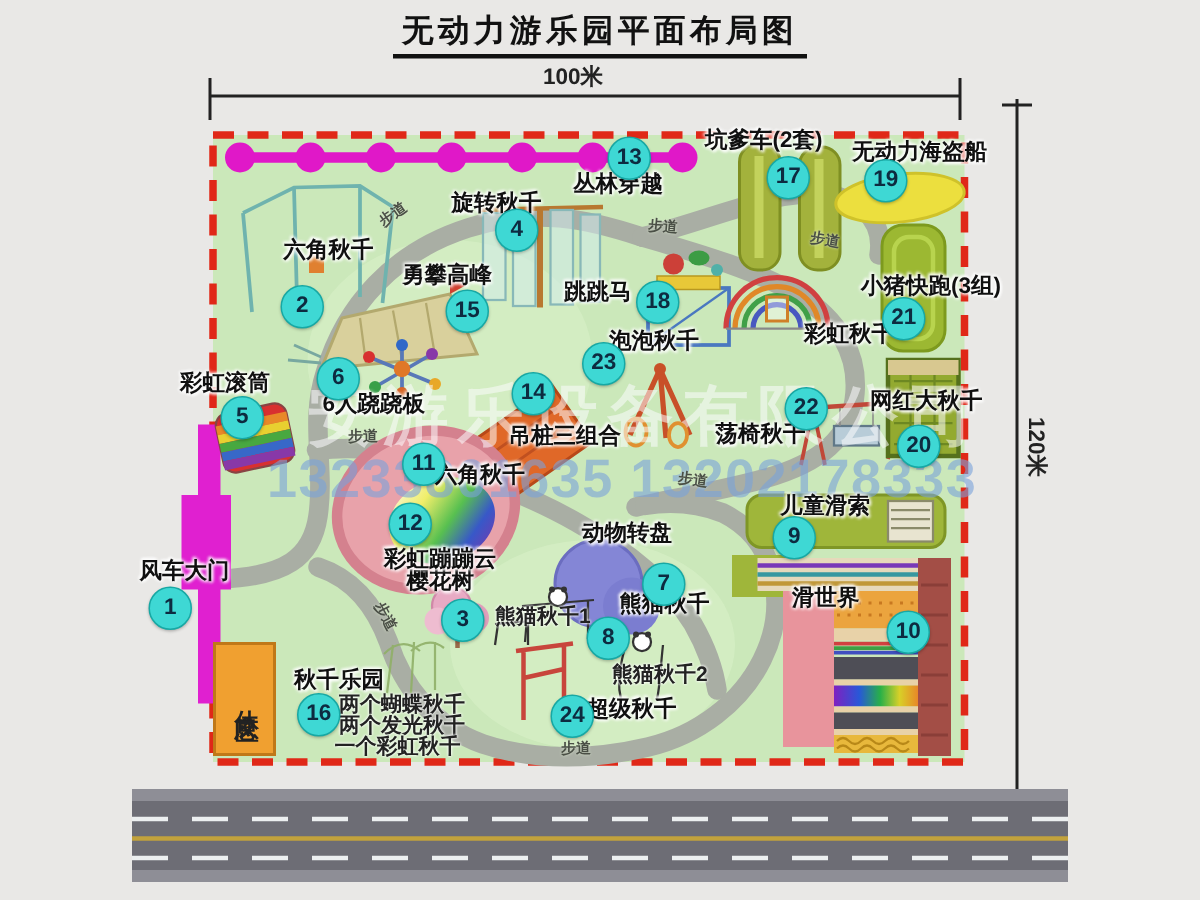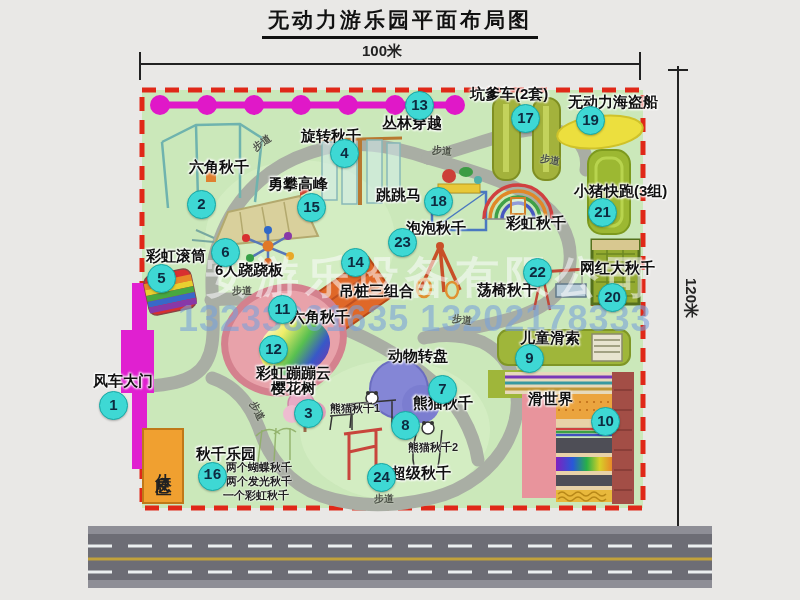--- a/index.html
+++ b/index.html
@@ -5,21 +5,21 @@
   html,body{margin:0;padding:0;}
   body{font-family:"Liberation Sans","DejaVu Sans",sans-serif;}
   #stage{position:relative;width:800px;height:600px;background:#e9e8e6;overflow:hidden;}
   #map-svg{position:absolute;left:0;top:0;}
   .abs{position:absolute;}
   .title{font-size:21px;font-weight:bold;color:#111;letter-spacing:3px;
          border-bottom:3px solid #111;padding:0 6px 2px 6px;white-space:nowrap;}
   .dim{font-size:15px;font-weight:bold;color:#222;white-space:nowrap;}
   .lbl{font-size:15px;font-weight:bold;color:#101010;white-space:nowrap;line-height:1.1;
        text-shadow:0 0 3px #ffffff,0 0 3px #ffffff,1px 1px 2px #ffffff,-1px -1px 2px #ffffff;}
-  .sub{font-size:11px;font-weight:bold;color:#222;white-space:nowrap;line-height:1.3;
+  .sub{font-size:14px;font-weight:bold;color:#222;white-space:nowrap;line-height:1.3;
        text-shadow:0 0 2px #fff,0 0 2px #fff;}
   .pd{font-size:10px;font-weight:bold;color:#4a4f46;white-space:nowrap;
       text-shadow:0 0 2px #d8e4cc;}
   .badge{width:27px;height:27px;border-radius:50%;background:#3ed8d4;border:1px solid #17a8a4;
          color:#0d2b40;font-size:15px;font-weight:bold;text-align:center;line-height:26px;
          box-shadow:0 1px 2px rgba(0,0,0,.25);}
   .rest{width:38px;height:72px;background:#f0a030;border:2px solid #c07818;
         writing-mode:vertical-rl;text-orientation:upright;font-size:16px;font-weight:bold;color:#222;
         display:flex;align-items:center;justify-content:center;letter-spacing:4px;}
   .wm1{font-size:44px;font-weight:bold;color:rgba(252,252,254,0.55);letter-spacing:6px;white-space:nowrap;}
@@ -286,41 +286,41 @@
   <div class="abs pd" style="left:540px;top:153px;transform:rotate(10deg);">步道</div>
   <div class="abs pd" style="left:232px;top:284px;">步道</div>
   <div class="abs pd" style="left:452px;top:313px;transform:rotate(8deg);">步道</div>
   <div class="abs pd" style="left:247px;top:404px;transform:rotate(62deg);">步道</div>
   <div class="abs pd" style="left:374px;top:492px;">步道</div>
 
   <div class="abs lbl" style="left:93px;top:373px;">风车大门</div>
   <div class="abs lbl" style="left:189px;top:159px;">六角秋千</div>
   <div class="abs lbl" style="left:271px;top:380px;">樱花树</div>
   <div class="abs lbl" style="left:301px;top:128px;">旋转秋千</div>
-  <div class="abs lbl" style="left:120px;top:248px;margin-left:26px;">彩虹滚筒</div>
+  <div class="abs lbl" style="left:120px;top:248px;">彩虹滚筒</div>
   <div class="abs lbl" style="left:215px;top:262px;">6人跷跷板</div>
   <div class="abs lbl" style="left:388px;top:348px;">动物转盘</div>
   <div class="abs lbl" style="left:413px;top:395px;">熊猫秋千</div>
   <div class="abs lbl" style="left:520px;top:330px;">儿童滑索</div>
   <div class="abs lbl" style="left:528px;top:391px;">滑世界</div>
   <div class="abs lbl" style="left:290px;top:309px;">六角秋千</div>
   <div class="abs lbl" style="left:256px;top:365px;">彩虹蹦蹦云</div>
   <div class="abs lbl" style="left:382px;top:115px;">丛林穿越</div>
   <div class="abs lbl" style="left:339px;top:283px;">吊桩三组合</div>
   <div class="abs lbl" style="left:268px;top:176px;">勇攀高峰</div>
   <div class="abs lbl" style="left:196px;top:446px;">秋千乐园</div>
   <div class="abs lbl" style="left:470px;top:86px;">坑爹车(2套)</div>
   <div class="abs lbl" style="left:376px;top:187px;">跳跳马</div>
   <div class="abs lbl" style="left:568px;top:94px;">无动力海盗船</div>
   <div class="abs lbl" style="left:580px;top:260px;">网红大秋千</div>
   <div class="abs lbl" style="left:574px;top:183px;">小猪快跑(3组)</div>
   <div class="abs lbl" style="left:477px;top:282px;">荡椅秋千</div>
   <div class="abs lbl" style="left:406px;top:220px;">泡泡秋千</div>
   <div class="abs lbl" style="left:391px;top:465px;">超级秋千</div>
-  <div class="abs lbl" style="left:506px;top:215px;text-align:right;">彩虹秋千</div>
+  <div class="abs lbl" style="left:536px;top:215px;text-align:right;">彩虹秋千</div>
 
   <div class="abs sub" style="left:330px;top:401px;">熊猫秋千1</div>
   <div class="abs sub" style="left:408px;top:440px;">熊猫秋千2</div>
   <div class="abs sub" style="left:226px;top:460px;">两个蝴蝶秋千</div>
   <div class="abs sub" style="left:226px;top:474px;">两个发光秋千</div>
   <div class="abs sub" style="left:223px;top:488px;">一个彩虹秋千</div>
 
   <div class="abs badge" style="left:99px;top:391px;">1</div>
   <div class="abs badge" style="left:187px;top:190px;">2</div>
   <div class="abs badge" style="left:294px;top:399px;">3</div>
@@ -329,21 +329,21 @@
   <div class="abs badge" style="left:211px;top:238px;">6</div>
   <div class="abs badge" style="left:428px;top:375px;">7</div>
   <div class="abs badge" style="left:391px;top:411px;">8</div>
   <div class="abs badge" style="left:515px;top:344px;">9</div>
   <div class="abs badge" style="left:559px;top:407px;margin-left:32px;">10</div>
   <div class="abs badge" style="left:268px;top:295px;">11</div>
   <div class="abs badge" style="left:259px;top:335px;">12</div>
   <div class="abs badge" style="left:405px;top:91px;">13</div>
   <div class="abs badge" style="left:341px;top:248px;">14</div>
   <div class="abs badge" style="left:297px;top:193px;">15</div>
-  <div class="abs badge" style="left:198px;top:462px;font-family:Liberation Mono, monospace;">16</div>
+  <div class="abs badge" style="left:198px;top:462px;">16</div>
   <div class="abs badge" style="left:511px;top:104px;">17</div>
   <div class="abs badge" style="left:424px;top:187px;">18</div>
   <div class="abs badge" style="left:576px;top:106px;">19</div>
   <div class="abs badge" style="left:598px;top:283px;">20</div>
   <div class="abs badge" style="left:588px;top:198px;">21</div>
   <div class="abs badge" style="left:523px;top:258px;">22</div>
   <div class="abs badge" style="left:388px;top:228px;">23</div>
   <div class="abs badge" style="left:367px;top:463px;">24</div>
 
 </div>

